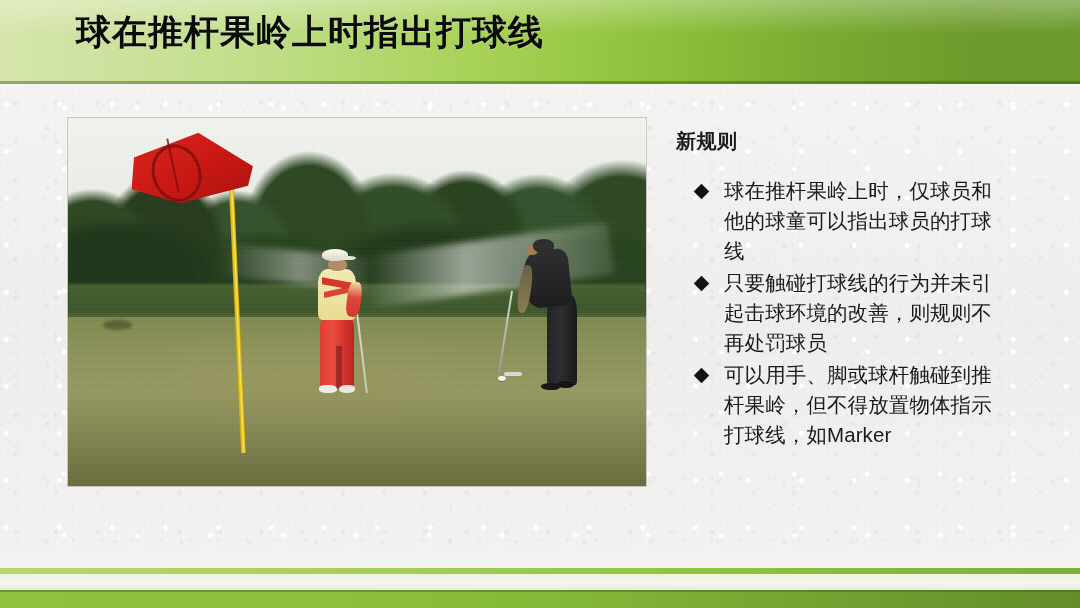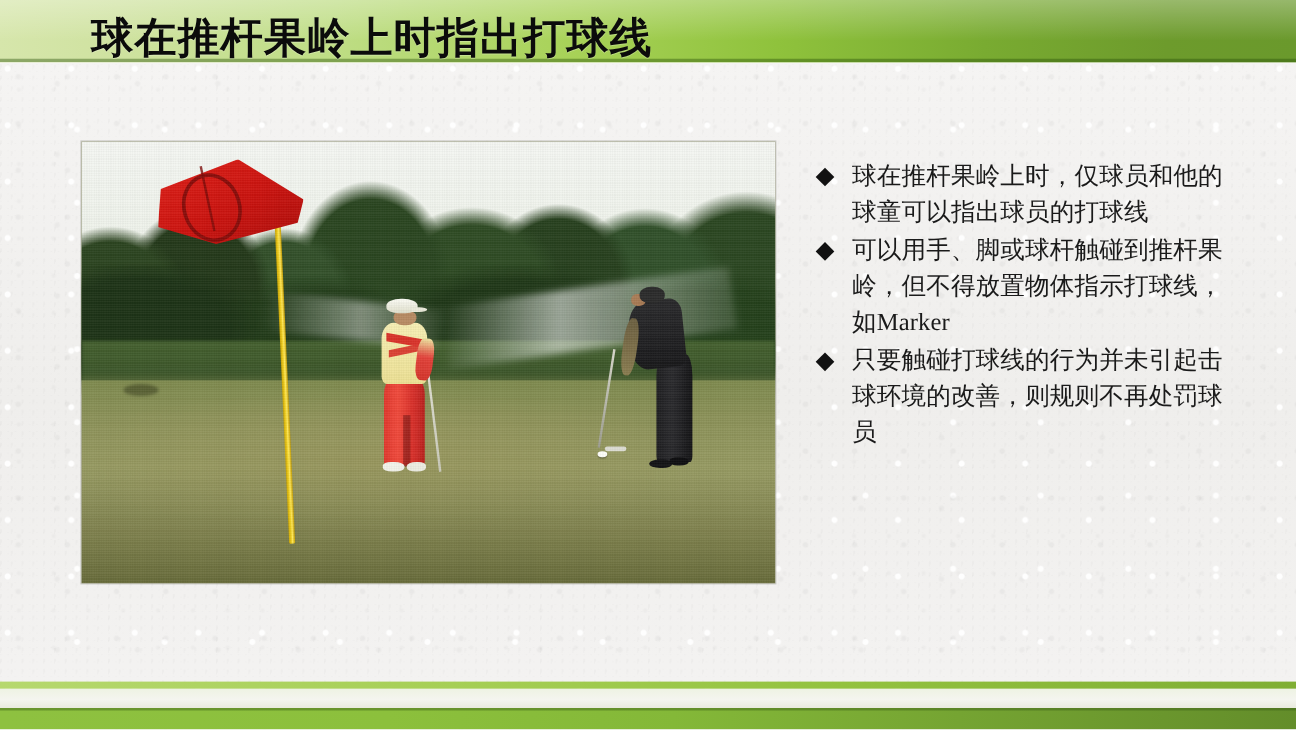--- a/index.html
+++ b/index.html
@@ -36,21 +36,21 @@
     background-size: 53px 47px, 41px 39px, 67px 59px, 73px 61px, 29px 31px, 9px 9px, 6px 6px, 100% 100%;
     pointer-events: none;
   }
 
   
   #title-bar {
     position: absolute;
     left: 0;
     top: 0;
     width: 1080px;
-    height: 52px;
+    height: 84px;
     background: linear-gradient(90deg,
         #d6e6ab 0%,
         #cfe2a0 9%,
         #bedd84 26%,
         #a8d258 44%,
         #8fc23c 60%,
         #79ab31 76%,
         #6d9b2c 90%,
         #6a992c 100%);
     box-shadow: inset 0 -3px 0 0 rgba(40,80,10,0.42);
@@ -266,21 +266,21 @@
     line-height: 26px;
     margin: 0 0 22px 0;
     letter-spacing: 0.5px;
   }
   #rule-number {
     font-size: 20px;
     line-height: 26px;
     margin: 0 0 26px 0;
     letter-spacing: 0.2px;
   }
-  #bullets { margin: 4px; padding: 0; list-style: none; font-family: Liberation Serif, serif; }
+  #bullets { margin: 18px; padding: 0; list-style: none; }
   #bullets li {
     position: relative;
     padding-left: 30px;
     font-size: 20.5px;
     line-height: 30px;
     margin-bottom: 2px;
     letter-spacing: 0.1px;
   }
   #bullets li .dia {
     position: absolute;
@@ -374,32 +374,33 @@
     <div class="ph-layer g-arm"></div>
     <div class="ph-layer g-face"></div>
     <div class="ph-layer g-head"></div>
     <div class="ph-layer g-shoe1"></div>
     <div class="ph-layer g-shoe2"></div>
 
     <div class="ph-layer photo-grain"></div>
   </div>
 
   <div id="text-col">
+    <div id="rule-heading">新规则</div>
     <ul id="bullets">
       <li>
         <span class="dia"></span>
         <span>球在推杆果岭上时，仅球员和他的球童可以指出球员的打球线</span>
       </li>
       <li>
         <span class="dia"></span>
-        <span>可以用手、脚或球杆触碰到推杆果岭，但不得放置物体指示打球线，如Marker</span>
+        <span>只要触碰打球线的行为并未引起击球环境的改善，则规则不再处罚球员</span>
       </li>
       <li>
         <span class="dia"></span>
-        <span>只要触碰打球线的行为并未引起击球环境的改善，则规则不再处罚球员</span>
+        <span>可以用手、脚或球杆触碰到推杆果岭，但不得放置物体指示打球线，如Marker</span>
       </li>
     </ul>
   </div>
 
   <div id="deco-line"></div>
   <div id="deco-gap"></div>
   <div id="deco-bar"></div>
 
 </div>
 

